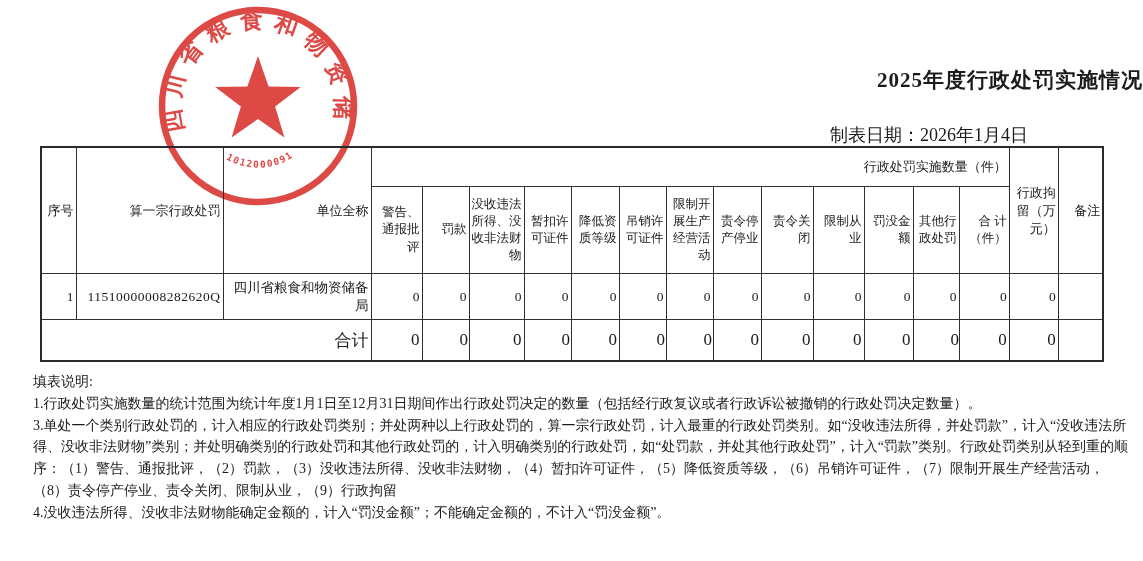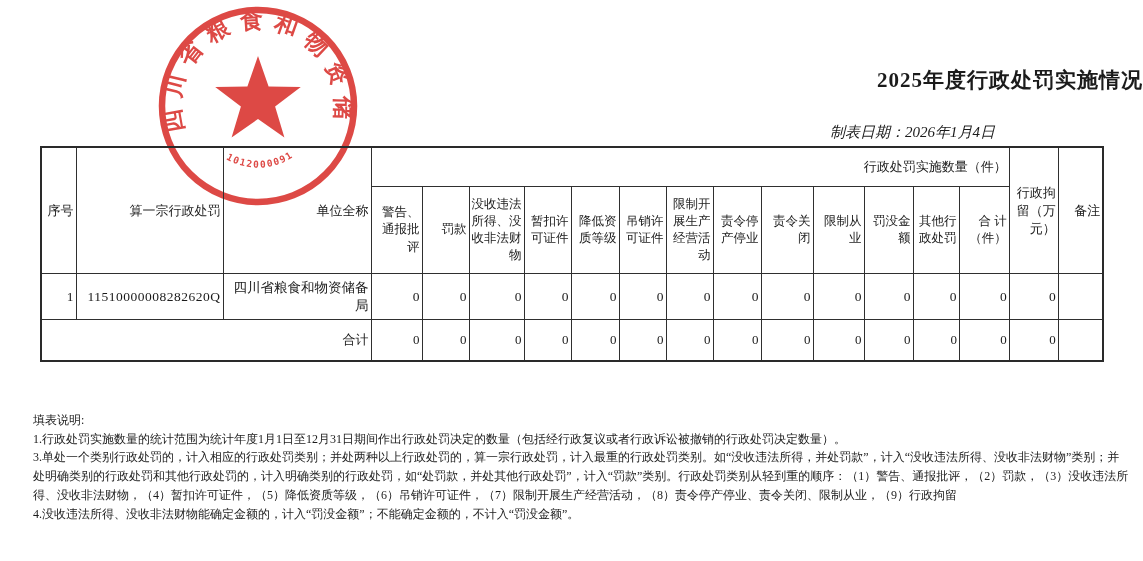--- a/index.html
+++ b/index.html
@@ -5,37 +5,37 @@
   html,body { margin:0; padding:0; background:#ffffff; }
   .page {
     position:relative; width:1143px; height:561px; background:#ffffff;
     font-family:"Liberation Serif","DejaVu Serif",serif; color:#1b1b1b; overflow:hidden;
   }
   .title {
     position:absolute; top:66px; left:0; width:100%; text-align:right;
     font-size:21px; font-weight:bold; letter-spacing:1px;
   }
   .meta-unit { position:absolute; top:111px; left:34px; font-size:13.5px; }
-  .meta-date { position:absolute; top:123px; left:830px; font-size:15px;font-style:italic; }
+  .meta-date { position:absolute; top:123px; left:830px; font-size:18px; }
 
   .penalty-table {
     position:absolute; top:146px; left:40px; width:1062px;
     border-collapse:collapse; table-layout:fixed; border:2px solid #2a2a2a;
   }
   .penalty-table th, .penalty-table td {
     border:1px solid #2f2f2f; text-align:right; vertical-align:middle;
     padding:1px 2px; font-weight:normal; overflow:hidden; word-break:break-all;
   }
   .row-group th { height:36px; font-size:13px; }
   .row-sub th { height:84px; font-size:12.5px; line-height:1.38; }
   .data-row td { height:43px; font-size:13.5px; }
-  .total-row td { height:38px; font-size:13px;padding-left:37px; }
+  .total-row td { height:38px; font-size:17px;padding-left:37px; }
   .code-cell { letter-spacing:0.5px; }
 
-  .notes { position:absolute; left:33px; top:371px; width:1098px; font-size:12px; line-height:1.56;margin-top:40px; }
+  .notes { position:absolute; left:33px; top:371px; width:1098px; font-size:14px; line-height:1.56; }
   .note-item { margin:0; }
 
   .seal { position:absolute; left:150px; top:4px; width:218px; height:212px; opacity:0.88; }
 </style>
 </head>
 <body>
 
 <div class="page">
 
   <svg class="seal" viewBox="0 0 218 212">

